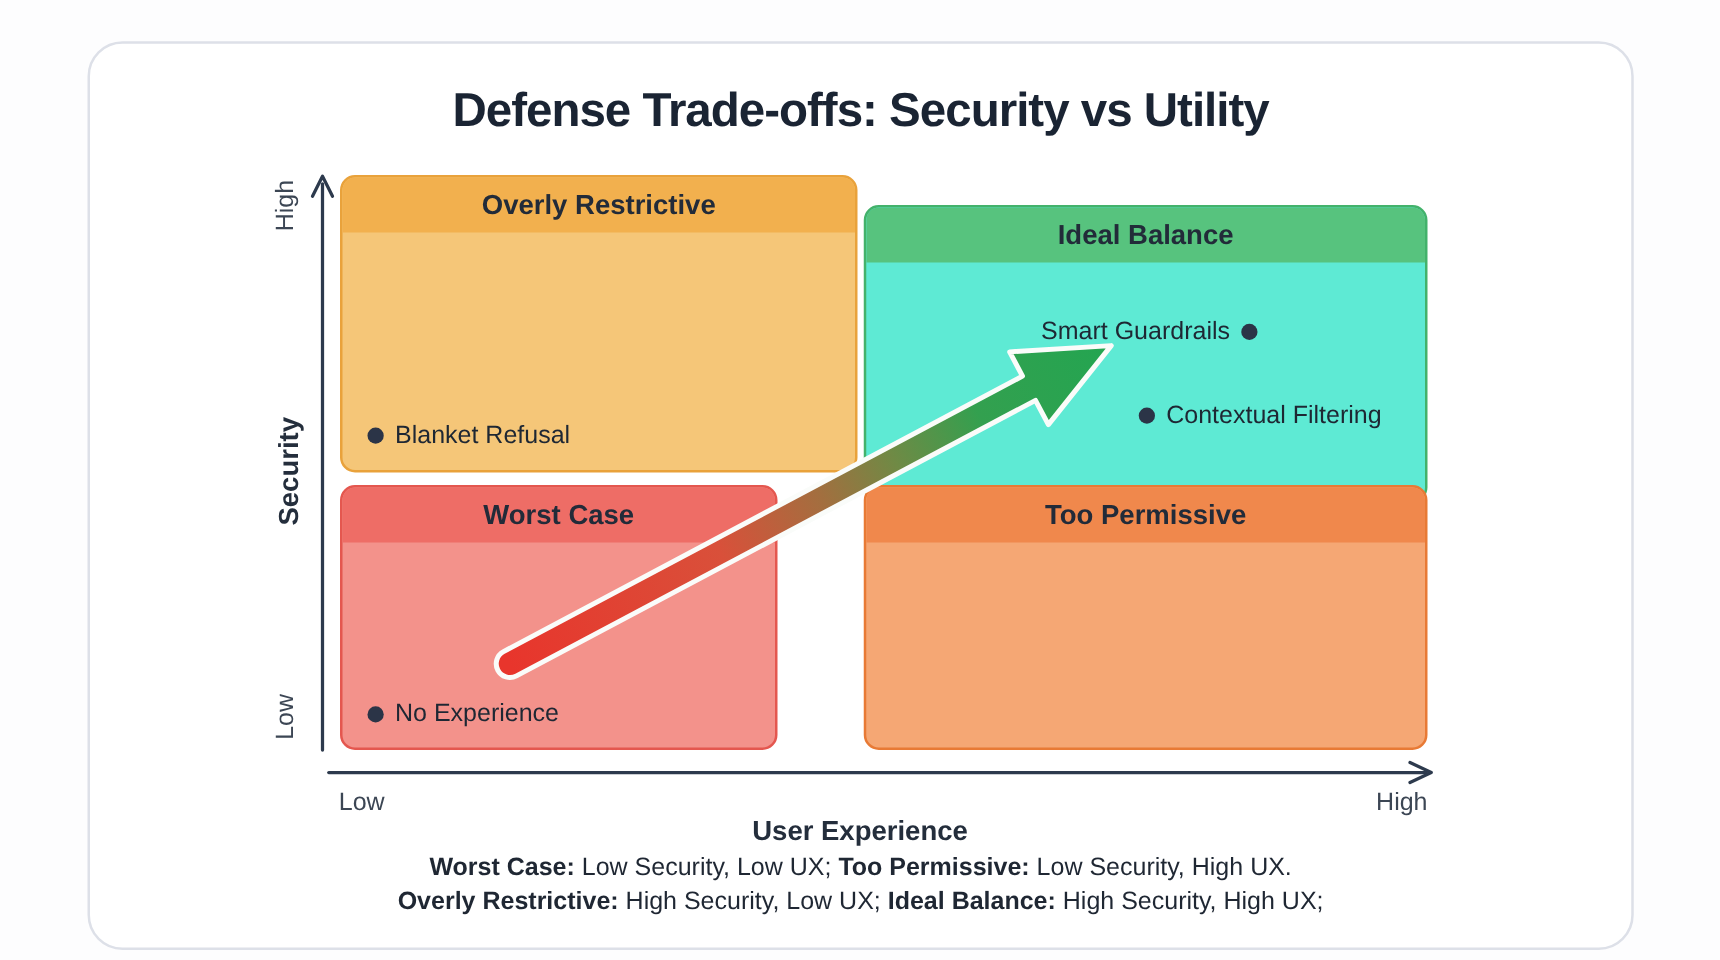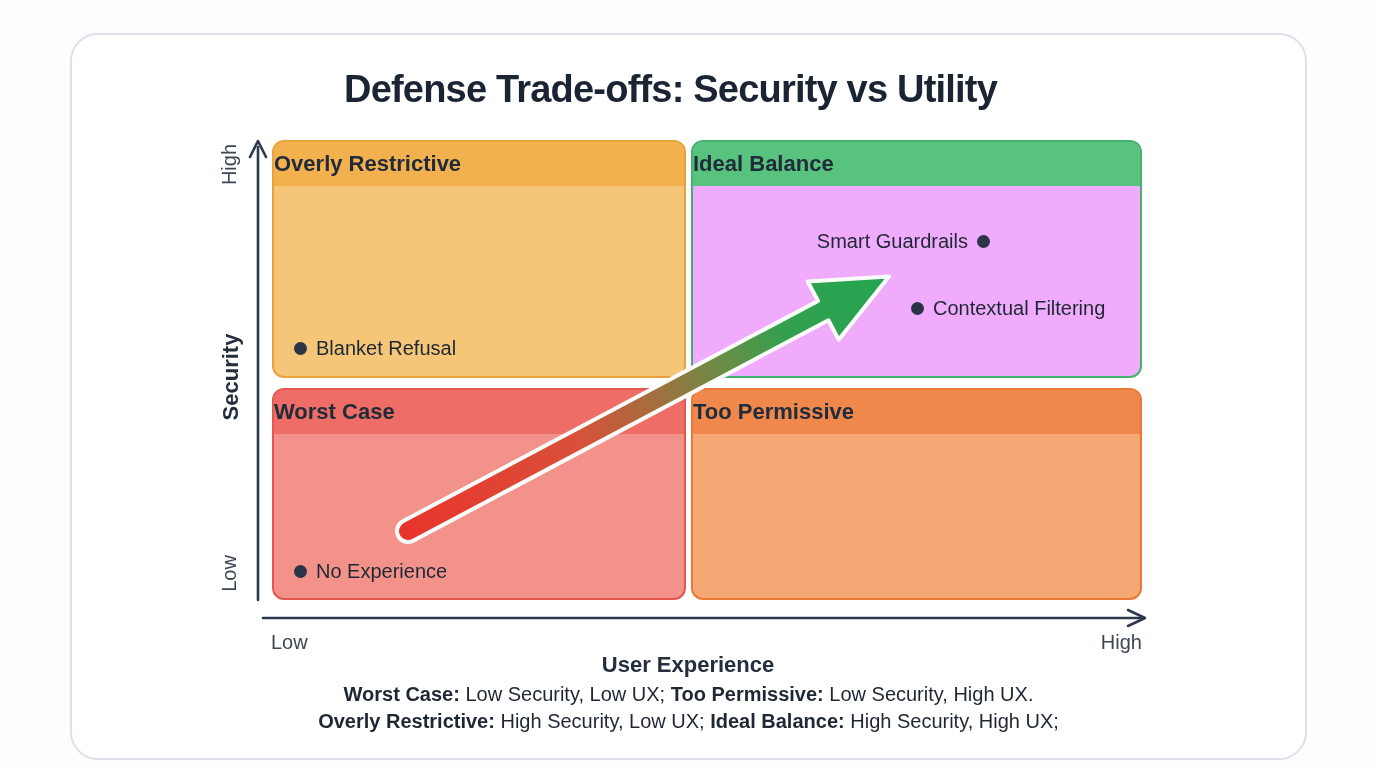--- a/index.html
+++ b/index.html
@@ -3,38 +3,38 @@
 <meta charset="utf-8">
 <style>
   * { margin:0; padding:0; box-sizing:border-box; }
   html,body { width:1376px; height:768px; background:#fdfdfe; overflow:hidden;
               font-family:"Liberation Sans", sans-serif; }
   .stage { position:relative; width:1376px; height:768px; }
 
   .card { position:absolute; left:70px; top:33px; width:1237px; height:727px;
           background:#ffffff; border:2px solid #dde0e8; border-radius:28px; }
 
-  .title { position:absolute; left:52px; top:68px; width:1237px; text-align:center;
+  .title { position:absolute; left:70px; top:68px; width:1237px; text-align:center;
            font-size:38px; font-weight:700; letter-spacing:-0.8px; color:#1a2433; }
 
   
   .quad { position:absolute; border:2px solid; border-radius:12px; overflow:hidden; z-index:2; }
   .quad-tl { left:272px; top:140px; width:414px; height:238px; }
   .quad-tr { left:691px; top:140px; width:451px; height:238px; }
-  .quad-bl { left:272px; top:388px; width:414px; height:212px; }
+  .quad-bl { left:272px; top:388px; width:350px; height:212px; }
   .quad-br { left:691px; top:388px; width:451px; height:212px; }
-  .qh { height:44px; line-height:44px; 
+  .qh { height:44px; line-height:44px; text-align:center;
         font-size:22px; font-weight:700; color:#222b39; }
 
   .pt { position:absolute; display:flex; align-items:center; gap:9px;
         font-size:20px; color:#1e2733; white-space:nowrap; }
   .dot { width:13px; height:13px; border-radius:50%; background:#2b3447; flex:0 0 auto; }
 
   .pt-blanket { left:20px; top:195px; }
-  .pt-smart   { right:150px; top:88px; }
+  .pt-smart   { right:134px; top:88px; }
   .pt-context { left:218px; top:155px; }
   .pt-noprot  { left:20px; top:170px; }
 
   
   .overlay { position:absolute; left:0; top:0; width:1376px; height:768px;
              z-index:5; pointer-events:none; }
 
   
   .axlab { position:absolute; color:#3c4654; font-size:20px; }
   .axlab.bold { font-weight:700; font-size:22px; color:#242e3c; }
@@ -60,21 +60,21 @@
   <div class="title">Defense Trade-offs: Security vs Utility</div>
 
   <div class="quad quad-tl" style="border-color: rgb(233, 162, 59); background: rgb(245, 198, 120);">
     <div class="qh" style="background: rgb(242, 176, 78);">Overly Restrictive</div>
     <div class="pt pt-blanket">
       <span class="dot" style="background: rgb(43, 52, 71);"></span>
       <span>Blanket Refusal</span>
     </div>
   </div>
 
-  <div class="quad quad-tr" style="border-color: rgb(67, 178, 107); background: #f0abfc;">
+  <div class="quad quad-tr" style="border-color: rgb(67, 178, 107); background: #5eead4; margin-top: 24px;">
     <div class="qh" style="background: rgb(87, 195, 126);">Ideal Balance</div>
     <div class="pt pt-smart">
       <span>Smart Guardrails</span>
       <span class="dot" style="background: rgb(43, 52, 71);"></span>
     </div>
     <div class="pt pt-context">
       <span class="dot" style="background: rgb(43, 52, 71);"></span>
       <span>Contextual Filtering</span>
     </div>
   </div>

